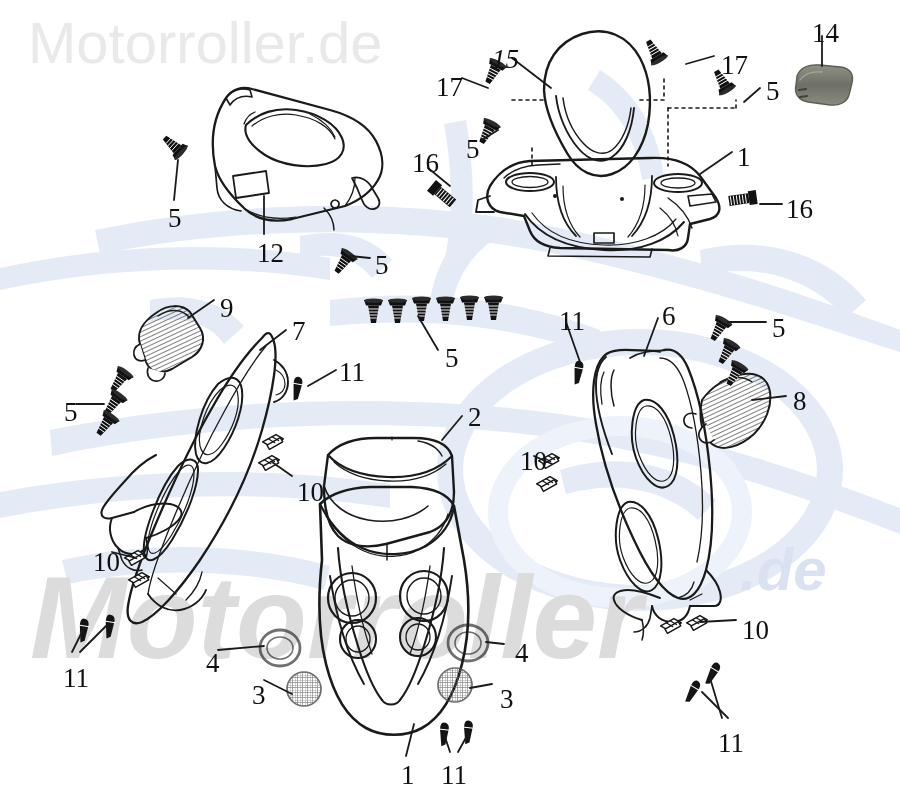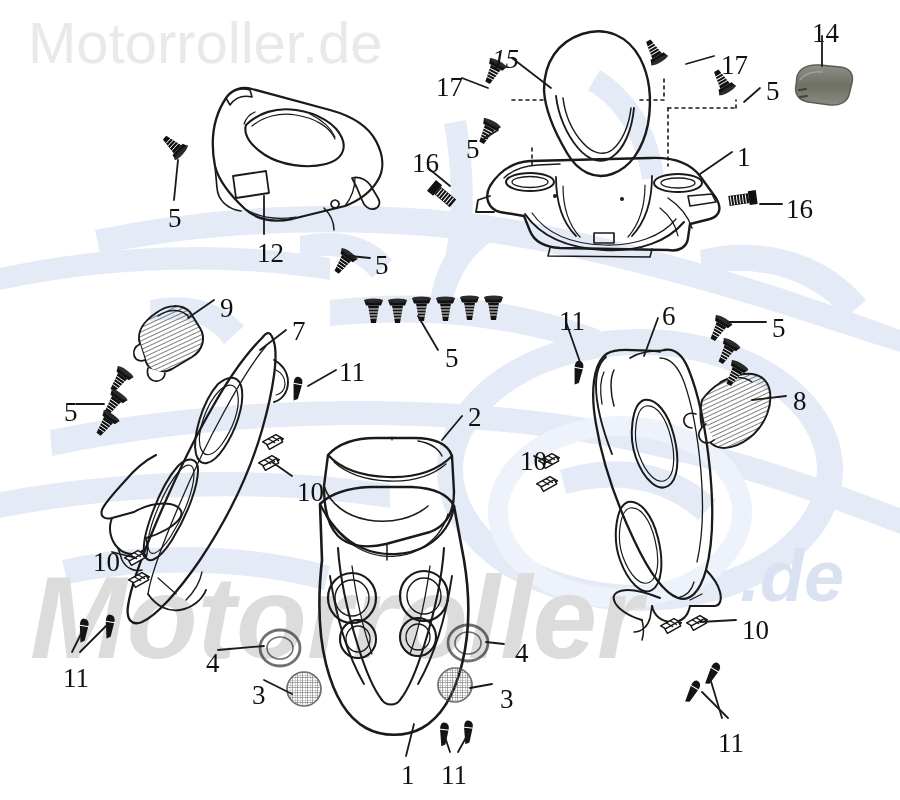--- a/index.html
+++ b/index.html
@@ -48,21 +48,21 @@
       <path d="M150,300 C190,292 222,302 244,326 L224,344 C208,322 184,316 150,322 Z"></path>
       <path d="M430,300 C436,266 452,234 486,214 L500,236 C472,252 458,276 452,304 Z"></path>
       <path d="M466,120 C474,168 476,218 466,268 L444,264 C454,216 452,168 444,124 Z"></path>
       <path d="M600,70 C636,92 658,130 664,176 L642,180 C636,140 618,108 588,90 Z"></path>
       <path d="M560,470 C616,452 676,462 716,500 L698,520 C664,488 614,480 566,494 Z"></path>
       <path d="M62,560 C150,540 250,544 330,566 L324,590 C248,570 152,566 68,584 Z"></path>
     </g>
   </svg>
 
   <div class="wm-bot"><span class="g">Motorroller</span></div>
-  <div class="wm-bot" style="left:740px;top:540px;font-size:72px;"><span class="b">.de</span></div>
+  <div class="wm-bot" style="left:740px;top:540px;font-size:60px;"><span class="b">.de</span></div>
 
   <div class="wm-top">Motorroller.de</div>
 
   <svg class="layer" viewBox="0 0 900 800">
     <defs>
       <pattern id="mesh" width="5" height="5" patternUnits="userSpaceOnUse">
         <path d="M0,0 L5,0 M0,2.5 L5,2.5 M0,0 L0,5 M2.5,0 L2.5,5" stroke="#666" stroke-width="0.7" fill="none"></path>
       </pattern>
       <pattern id="lens" width="4" height="4" patternUnits="userSpaceOnUse" patternTransform="rotate(65)">
         <path d="M0,0 L0,4" stroke="#3a3a3a" stroke-width="1.3"></path>

